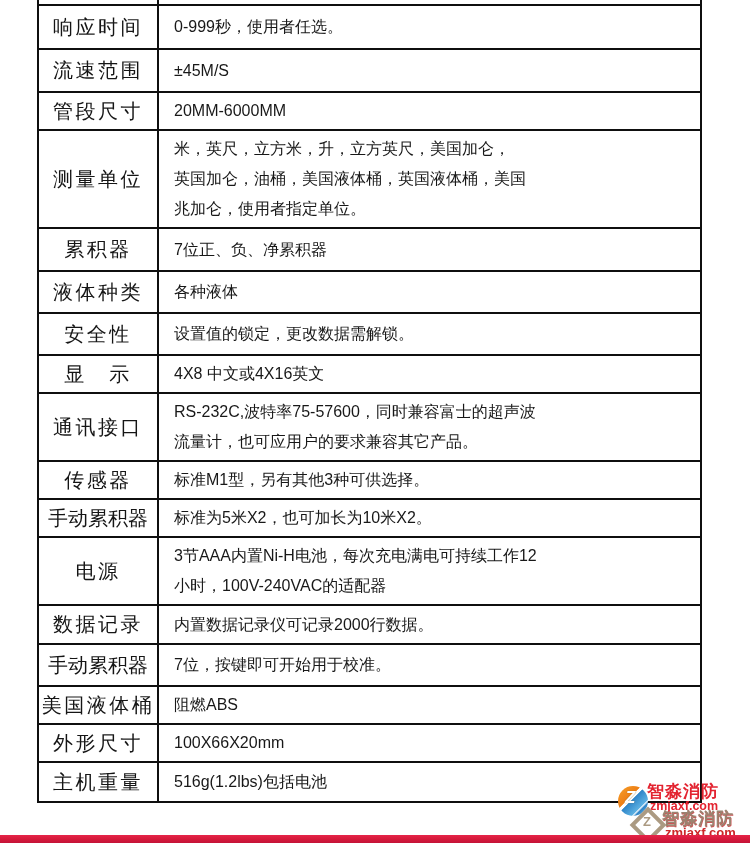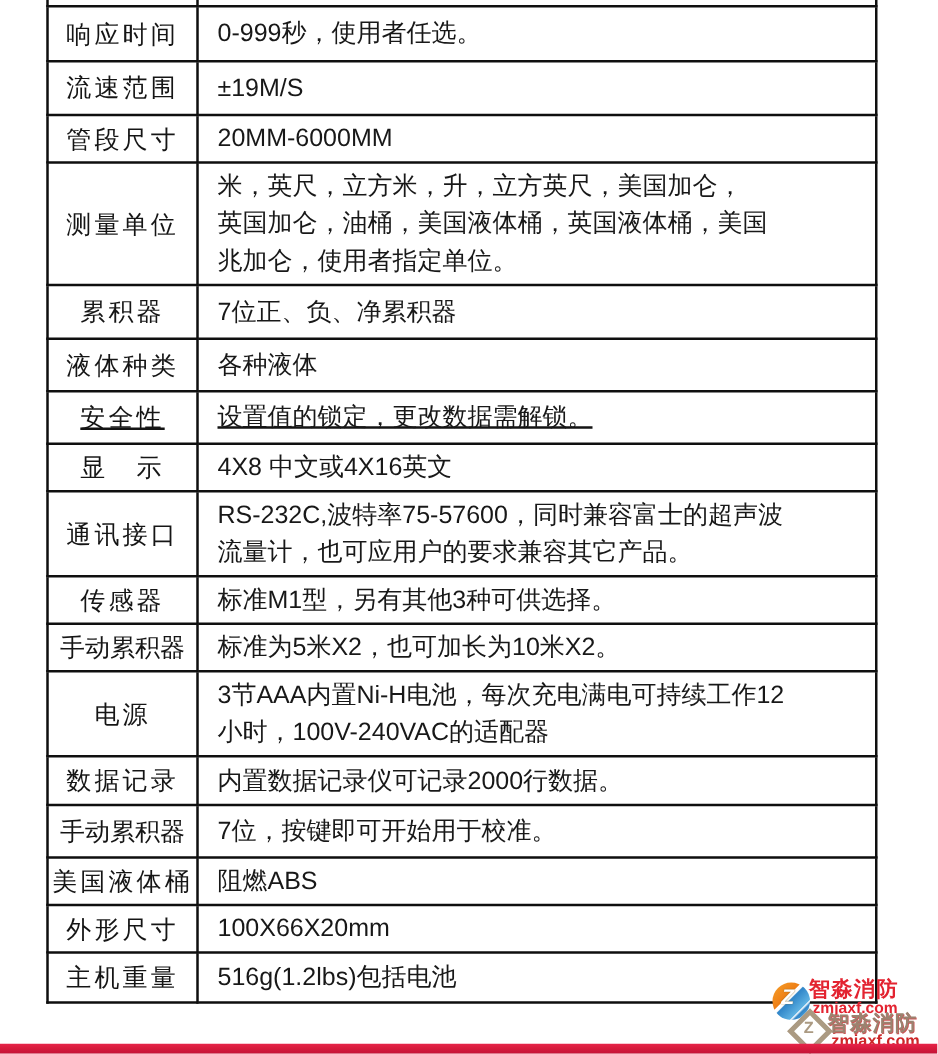--- a/index.html
+++ b/index.html
@@ -39,21 +39,21 @@
     text-align: center;
     font-size: 20px;
     letter-spacing: 2.5px;
     padding: 0 1px;
     color: #151515;
   }
   .spec-table td.label.tight {
     letter-spacing: 0;
   }
   .spec-table td.value {
-    font-size: 20px;
+    font-size: 16px;
     line-height: 30px;
     padding: 3px 8px 3px 15px;
     white-space: pre-wrap;
     color: #181818;
   }
 
   
   .watermark {
     position: absolute;
     left: 610px;
@@ -159,41 +159,41 @@
       <tr class="partial">
         <td></td>
         <td></td>
       </tr>
       <tr style="height: 44px;">
         <td class="label">响应时间</td>
         <td class="value">0-999秒，使用者任选。</td>
       </tr>
       <tr style="height: 43px;">
         <td class="label">流速范围</td>
-        <td class="value">±19M/S</td>
+        <td class="value">±45M/S</td>
       </tr>
       <tr style="height: 35px;">
         <td class="label">管段尺寸</td>
         <td class="value">20MM-6000MM</td>
       </tr>
       <tr style="height: 97px;">
         <td class="label">测量单位</td>
         <td class="value">米，英尺，立方米，升，立方英尺，美国加仑，
 英国加仑，油桶，美国液体桶，英国液体桶，美国
 兆加仑，使用者指定单位。</td>
       </tr>
       <tr style="height: 43px;">
         <td class="label">累积器</td>
         <td class="value">7位正、负、净累积器</td>
       </tr>
       <tr style="height: 42px;">
         <td class="label">液体种类</td>
         <td class="value">各种液体</td>
       </tr>
-      <tr style="height: 42px; text-decoration: underline;">
+      <tr style="height: 42px;">
         <td class="label">安全性</td>
         <td class="value">设置值的锁定，更改数据需解锁。</td>
       </tr>
       <tr style="height: 37px;">
         <td class="label">显　示</td>
         <td class="value">4X8 中文或4X16英文</td>
       </tr>
       <tr style="height: 68px;">
         <td class="label">通讯接口</td>
         <td class="value">RS-232C,波特率75-57600，同时兼容富士的超声波

